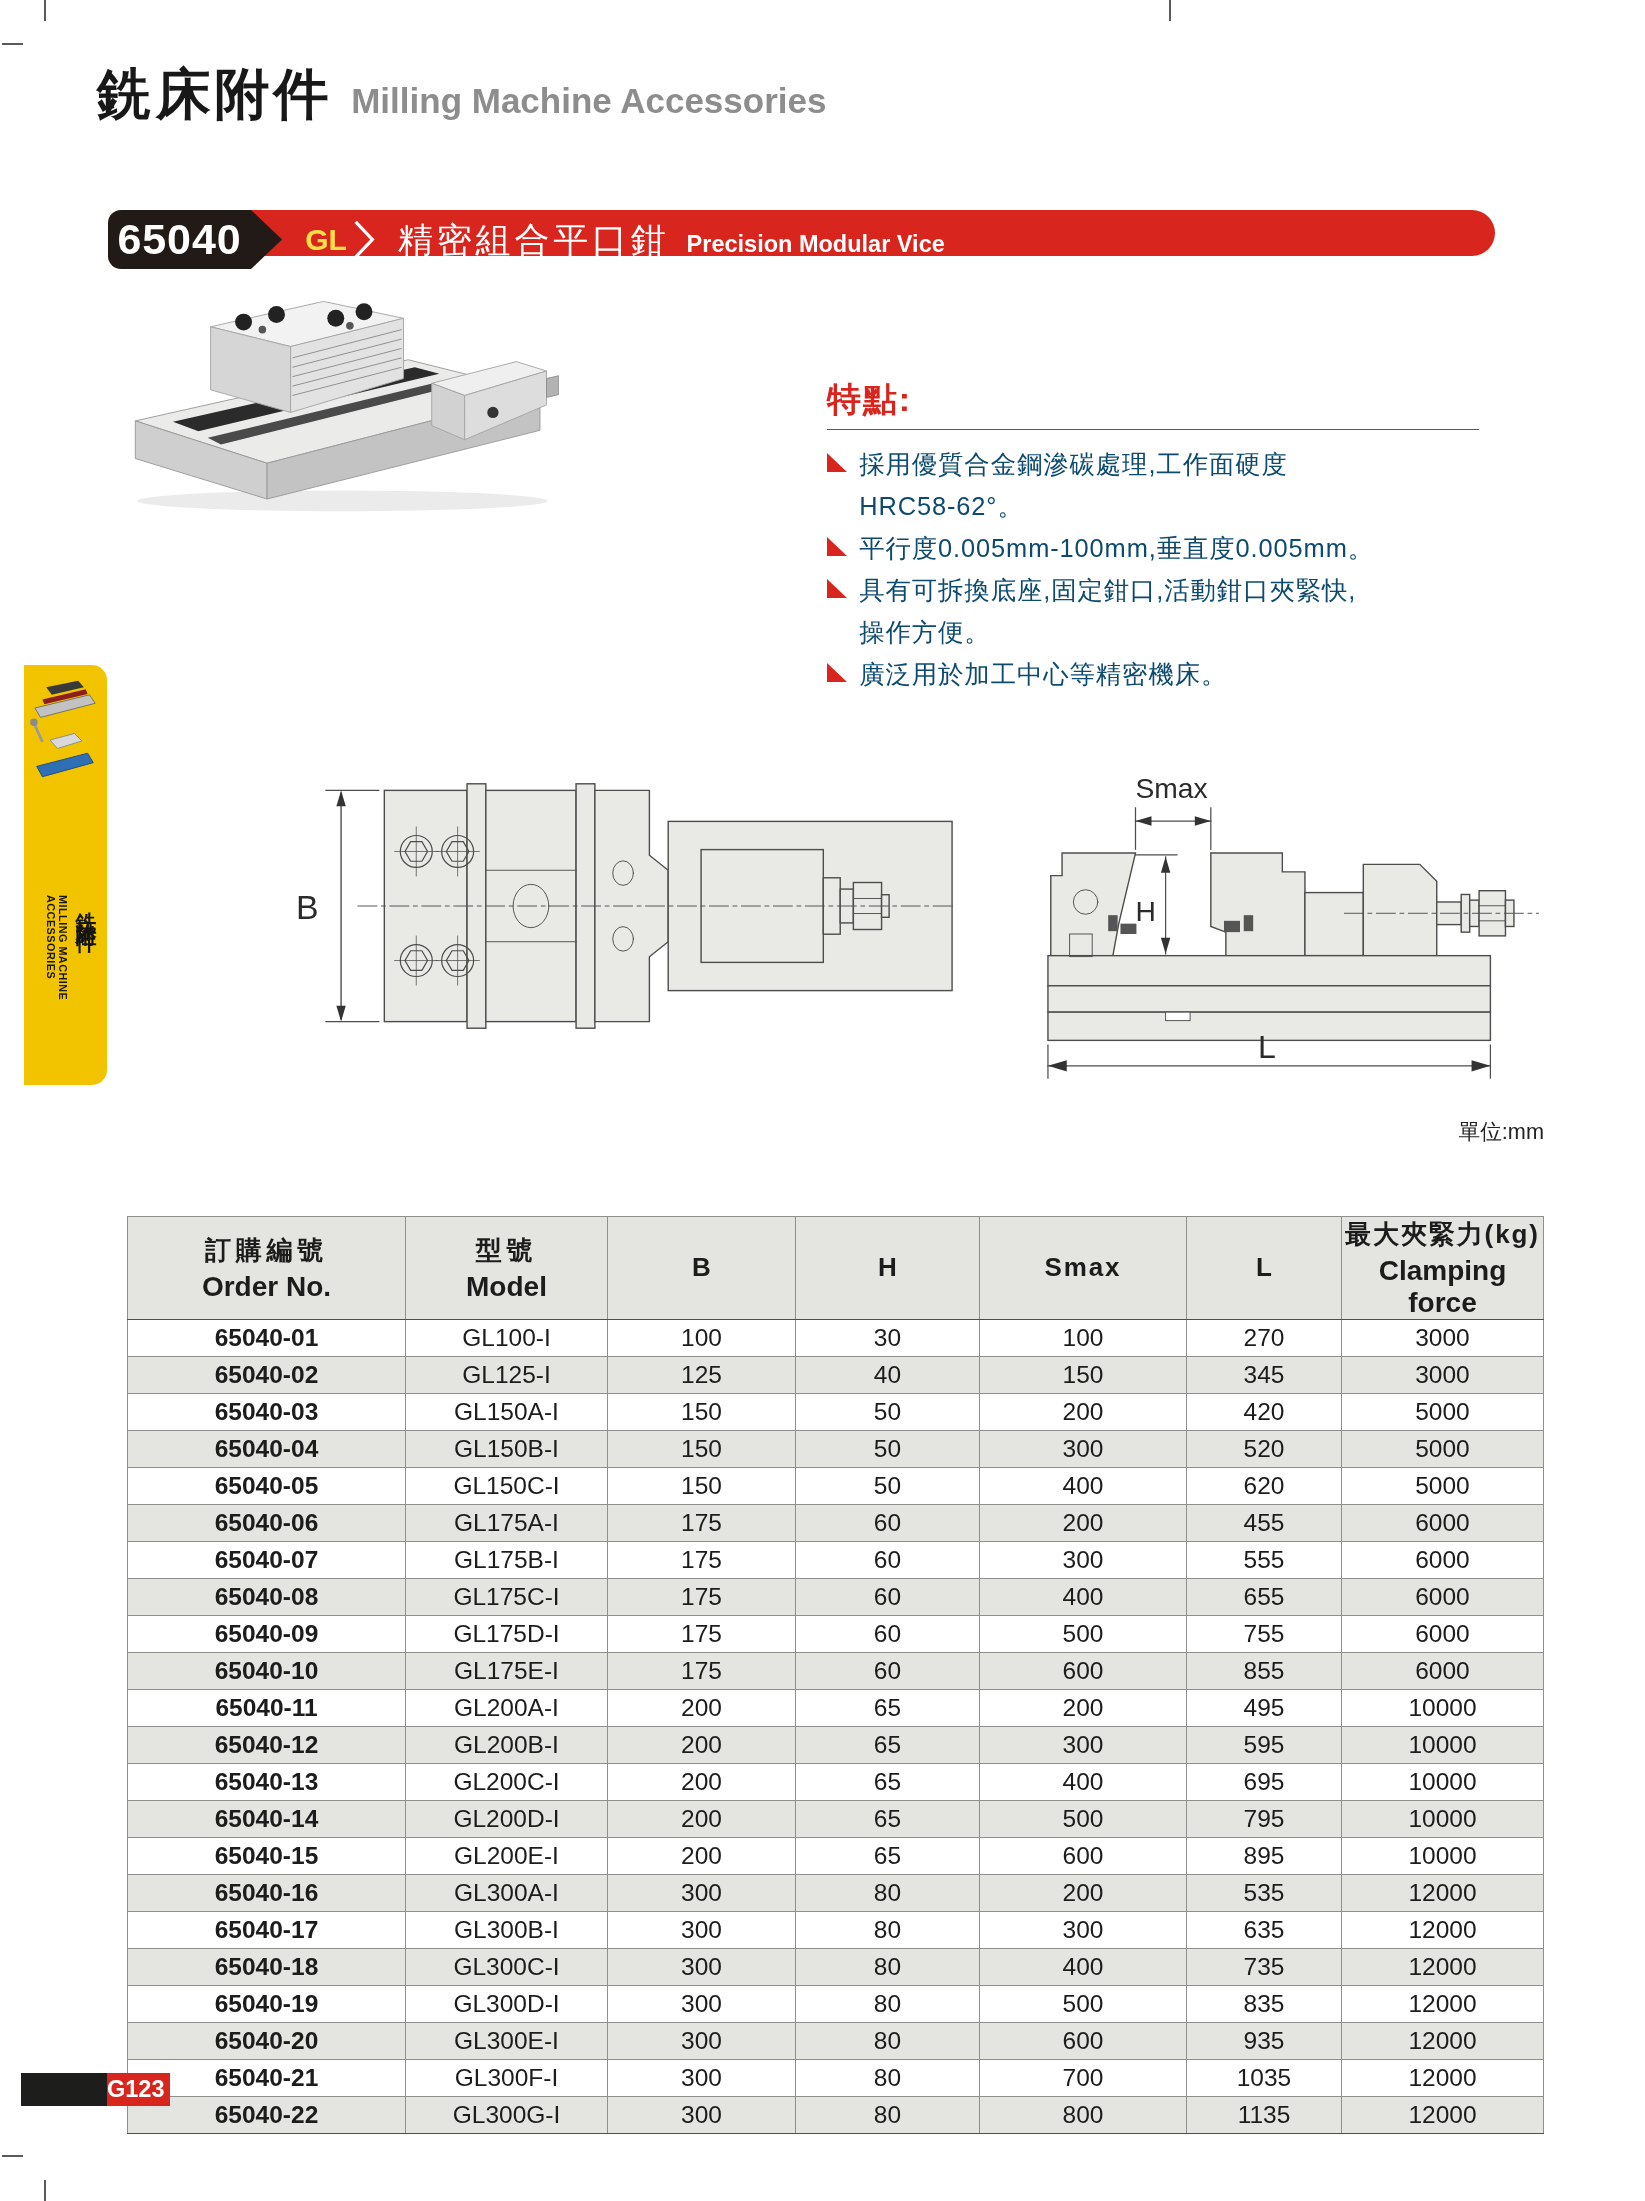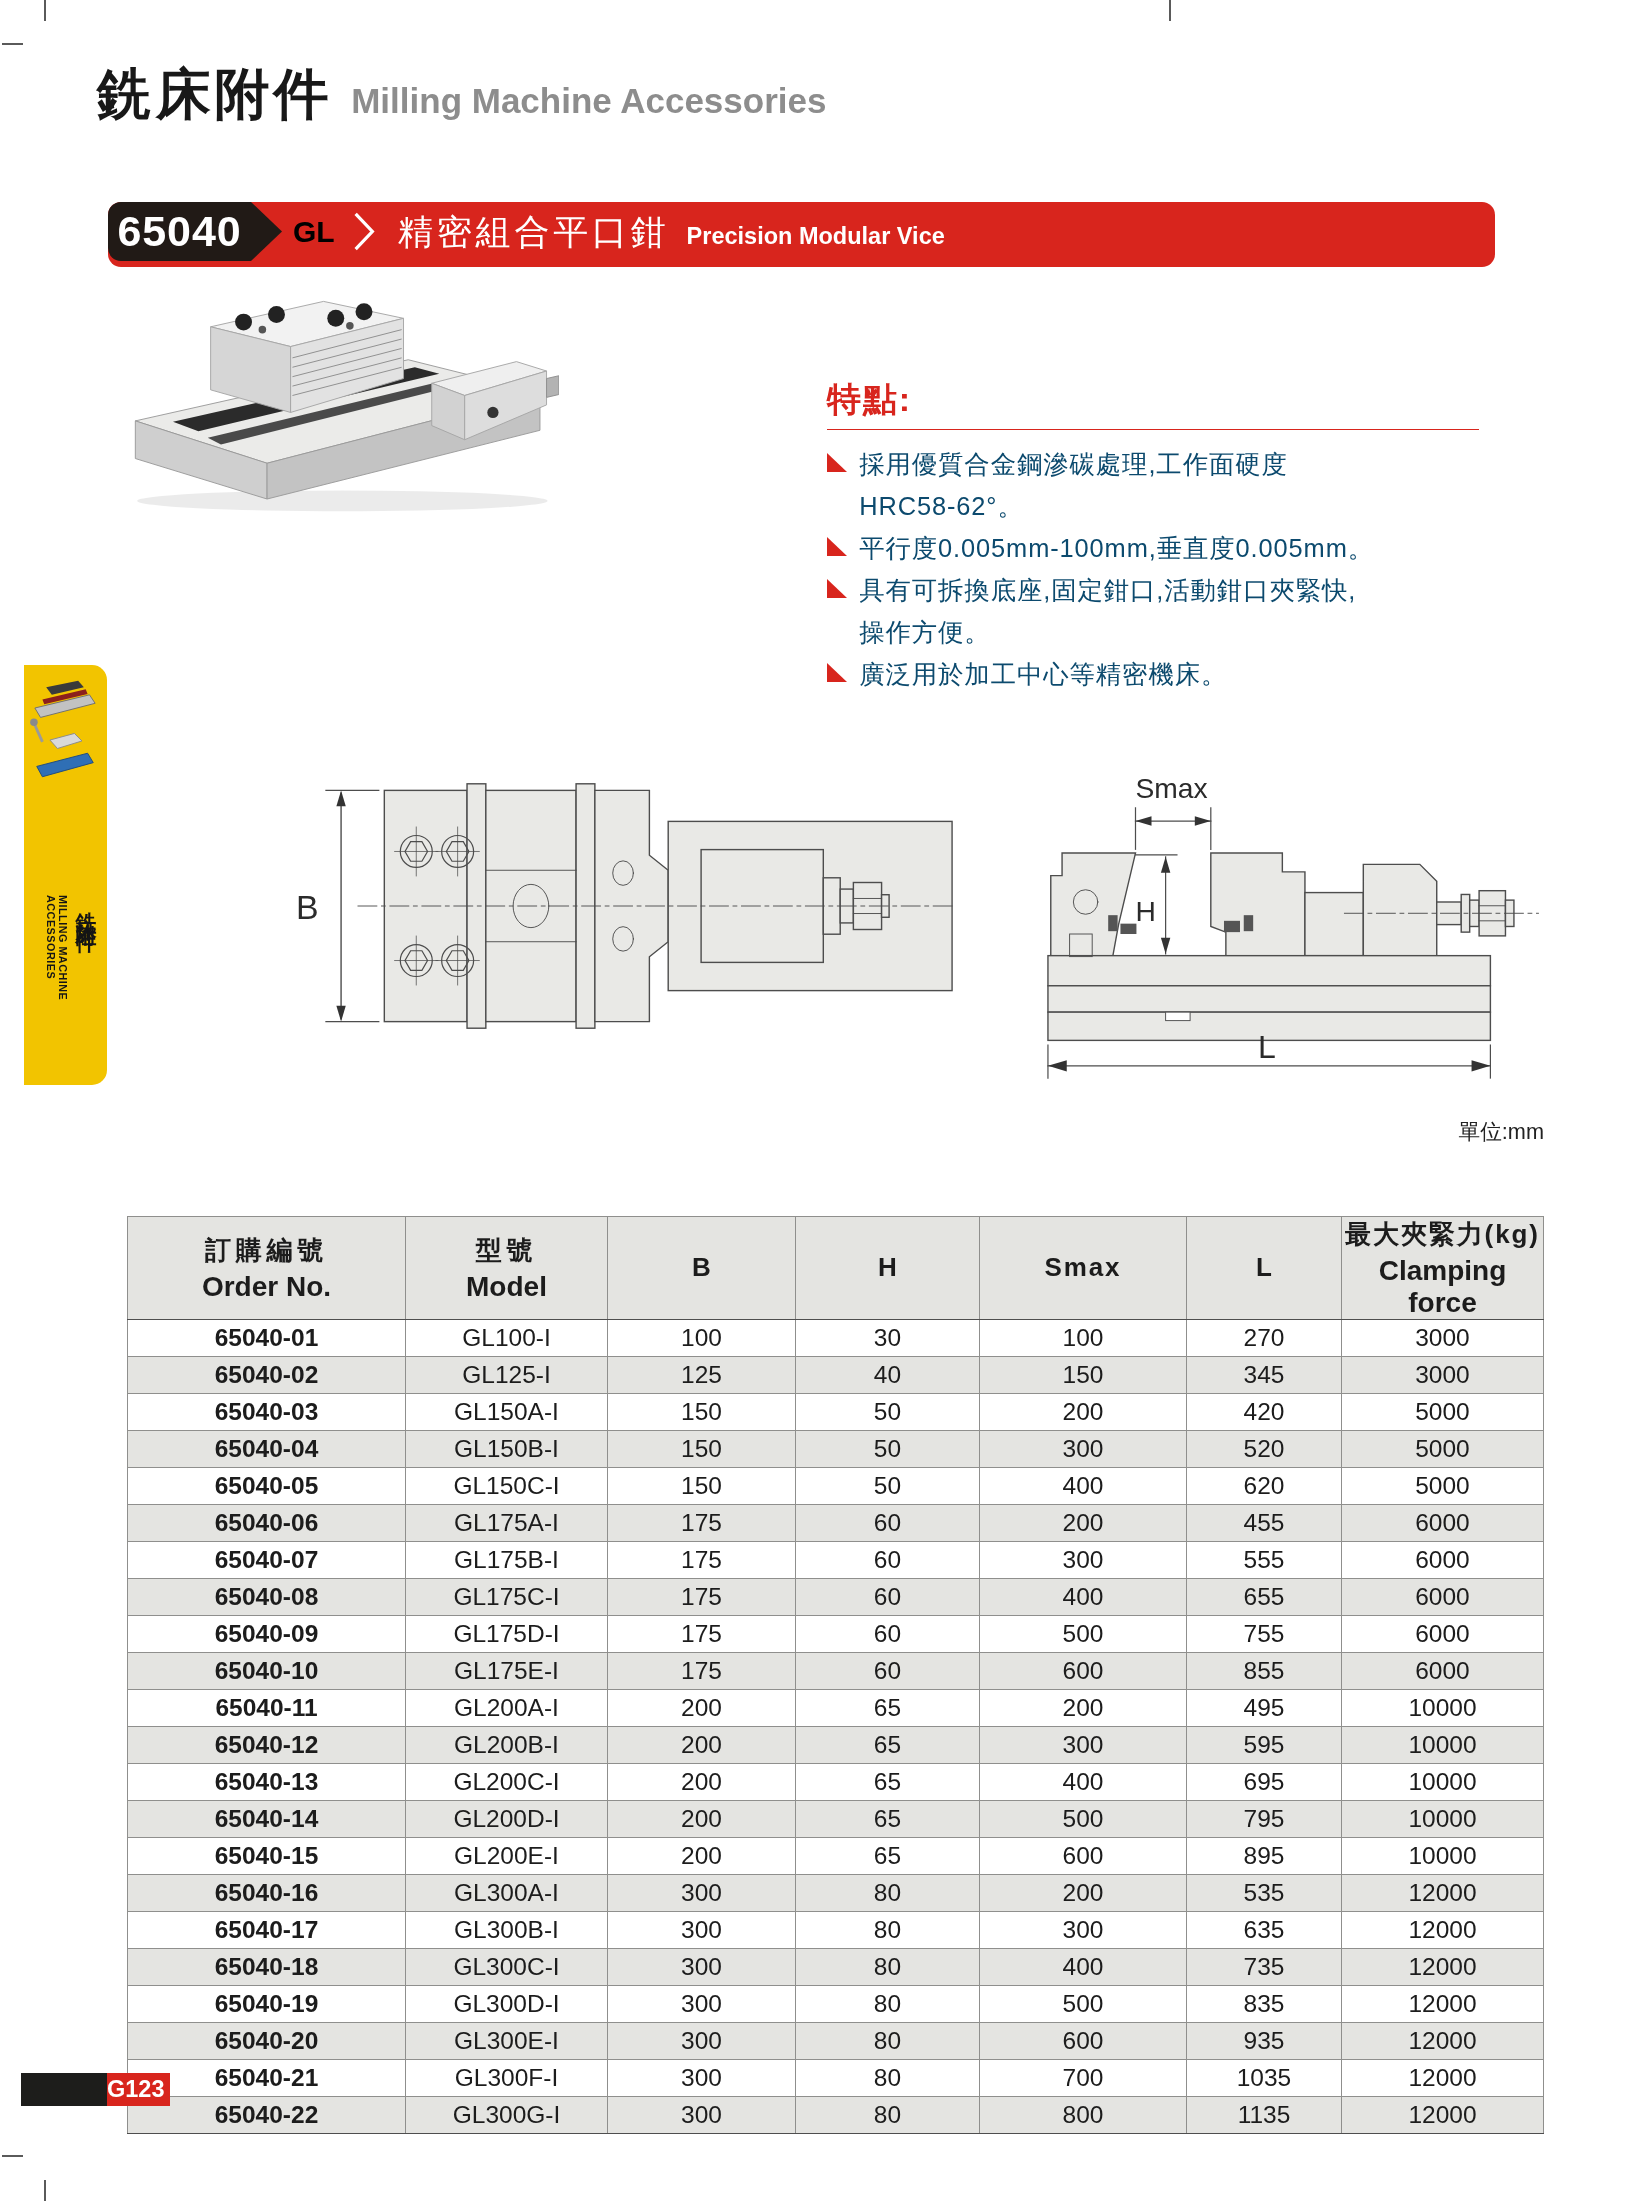--- a/index.html
+++ b/index.html
@@ -9,28 +9,28 @@
     overflow:hidden;
   }
   .abs{position:absolute;}
   
   .mark{position:absolute;background:#5a5a5a;}
   
   .page-title{left:97px;top:58px;display:flex;align-items:baseline;gap:19px;}
   .page-title .cjk{font-size:55px;font-weight:bold;letter-spacing:3.8px;color:#181818;}
   .page-title .en{font-size:35px;font-weight:bold;color:#8d8d8d;letter-spacing:0px;}
   
-  .banner{left:108px;top:202px;width:1387px;height:65px;background:#d8251d;border-radius:13px;}
+  .banner{left:108px;top:210px;width:1387px;height:46px;background:#d8251d;border-radius:23px;}
   .badge{position:absolute;left:0;top:0;width:143px;height:59px;background:#211a16;
          border-radius:13px 0 0 13px;text-align:center;}
   .badge-arrow{position:absolute;left:143px;top:0;width:31px;height:59px;background:#211a16;
          clip-path:polygon(0 0,100% 50%,0 100%);}
   .badge .code{font-size:43px;font-weight:bold;color:#fff;line-height:59px;letter-spacing:0.9px;}
-  .banner .series{position:absolute;left:185px;top:0;width:66px;text-align:left;
-         font-size:30px;font-weight:bold;color:#000000;line-height:59px;}
+  .banner .series{position:absolute;left:185px;top:0;width:66px;text-align:center;
+         font-size:30px;font-weight:bold;color:#fde047;line-height:59px;}
   .banner .chev{position:absolute;left:243px;top:9.4px;}
   .banner-title{position:absolute;left:290px;top:0;height:59px;display:flex;align-items:baseline;gap:17px;}
   .banner-title .cjk{font-size:35px;font-weight:normal;color:#fff;letter-spacing:3.8px;line-height:59px;}
   .banner-title .en{font-size:23.5px;font-weight:bold;color:#fff;}
   
   .features{left:827px;top:377px;width:652px;}
   .features h2{margin:0 0 5.6px 0;font-size:34px;font-weight:bold;color:#d8251d;letter-spacing:1.9px;}
   .feature-rule{border-top:1.9px solid #d8251d;margin-bottom:13px;}
   .feature-item{display:flex;align-items:flex-start;}
   .tri{flex:0 0 auto;width:20px;height:19px;background:#d8251d;margin:10.4px 12.2px 0 0;

